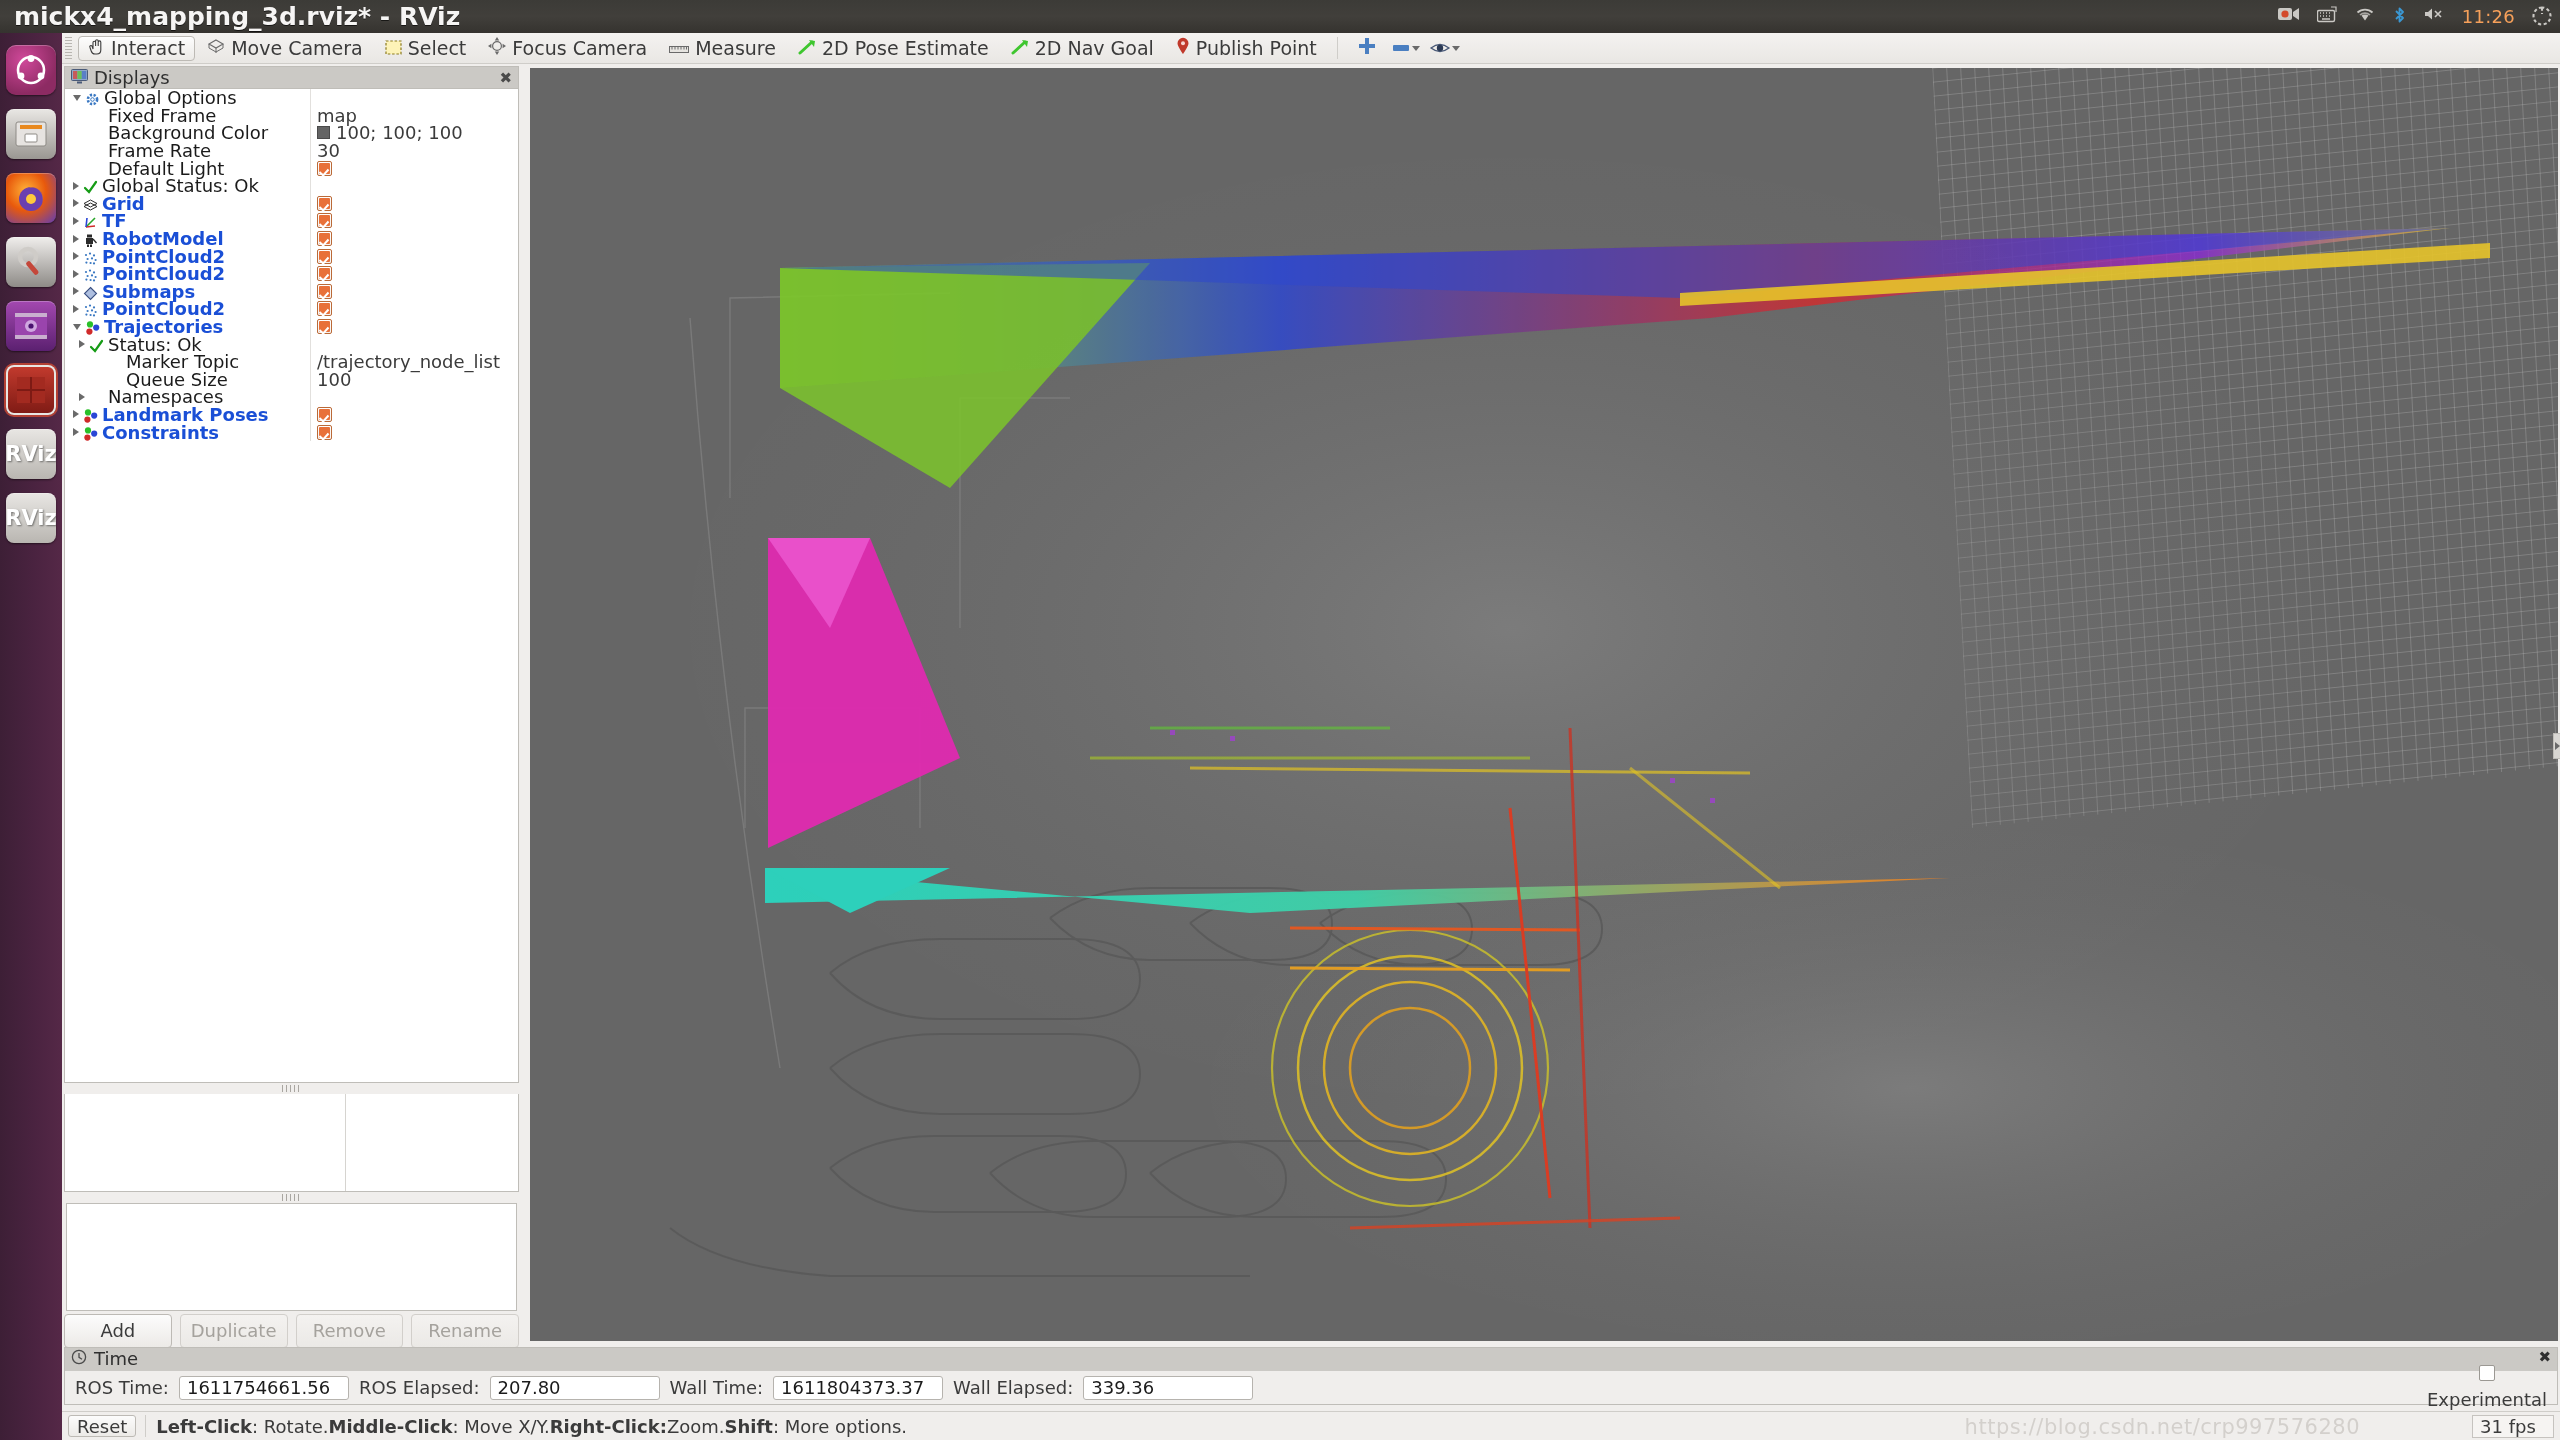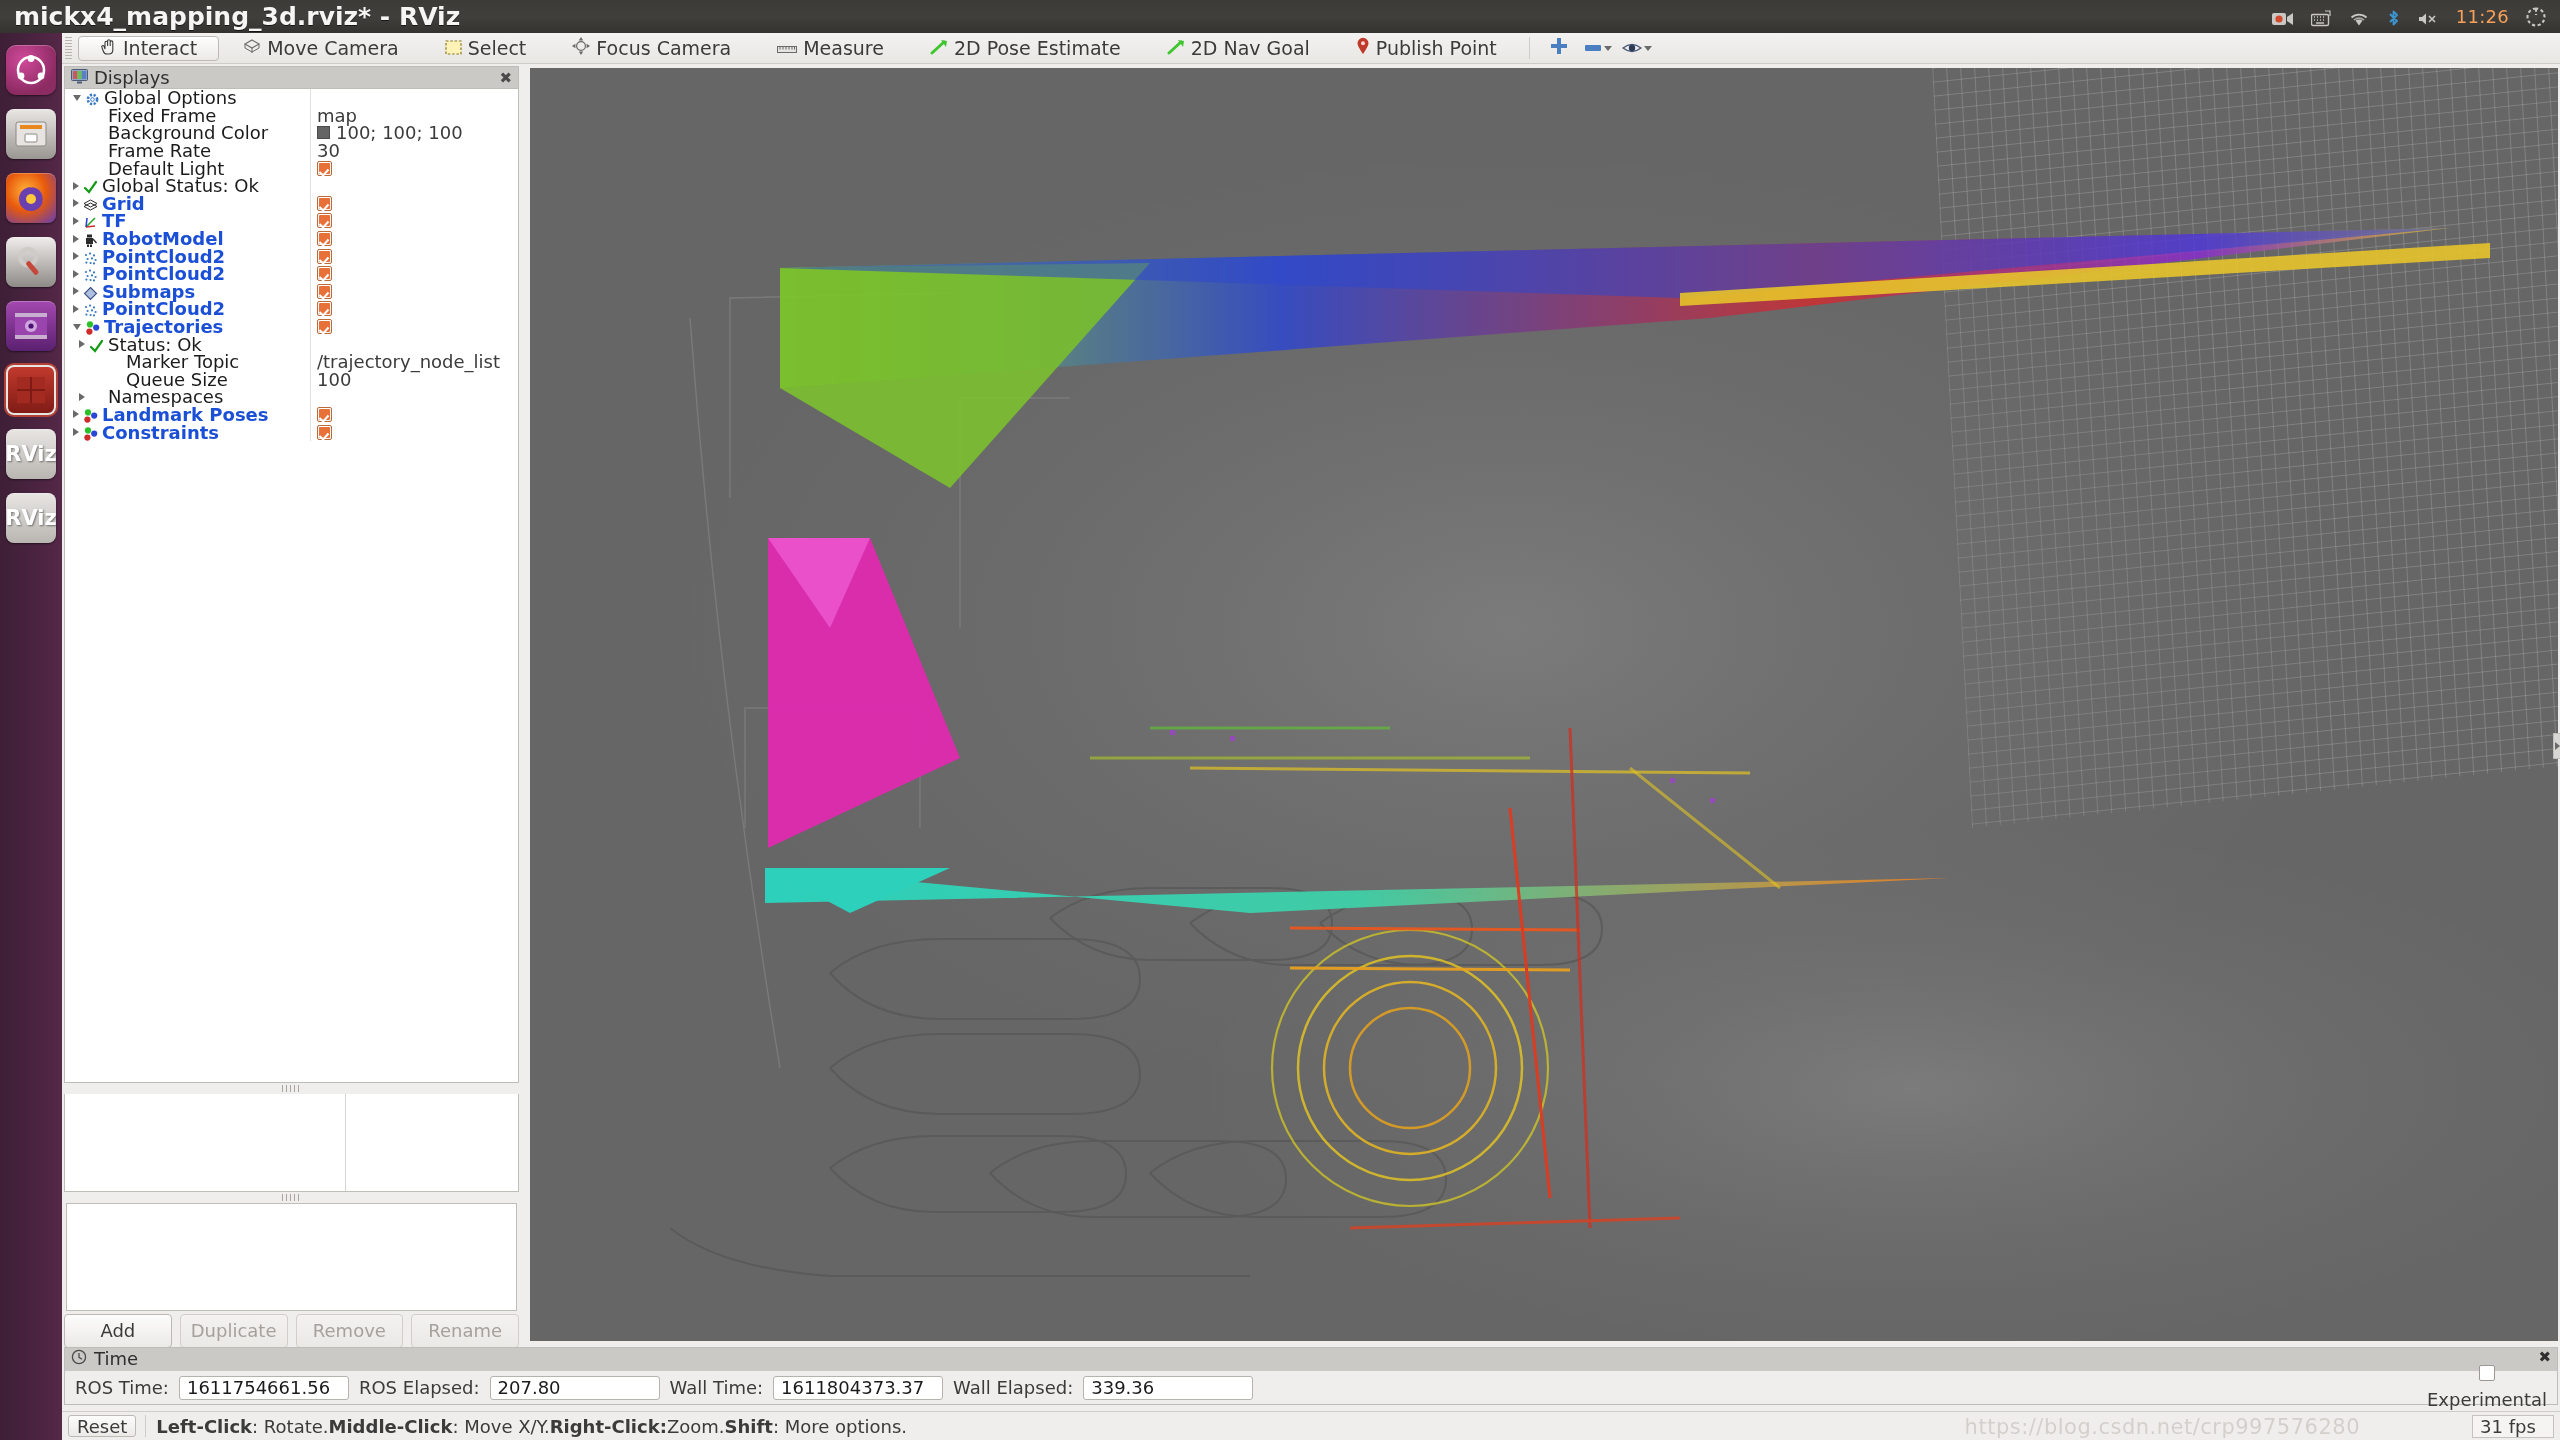--- a/index.html
+++ b/index.html
@@ -14,21 +14,21 @@
   
   #topbar{
     position:absolute; left:0; top:0; width:2560px; height:33px;
     background: linear-gradient(to bottom,#3c3b37 0%, #413f3b 50%, #35332f 100%);
     color:#f2f1f0; display:flex; align-items:center;
   }
   #topbar .title{
     margin-left:14px; font-weight:bold; font-size:25px; color:#f6f5f4;
     text-shadow:0 1px 0 rgba(0,0,0,.6);
   }
-  #tray{ margin-left:auto; display:flex; align-items:flex-end; gap:17px; padding-right:14px;}
+  #tray{ margin-left:auto; display:flex; align-items:flex-start; gap:17px; padding-right:8px;}
   #tray .ic{ opacity:.92; display:flex; align-items:center;}
   #tray .clock{ color:#f6a05a; font-size:18px; letter-spacing:.3px;}
 
   
   #launcher{
     position:absolute; left:0; top:33px; width:62px; height:1407px;
     background: linear-gradient(to right,#3d1f36 0%, #4a2340 55%, #552847 100%);
     padding-top:6px;
   }
   .lic{
@@ -54,21 +54,21 @@
   
   #toolbar{
     position:absolute; left:0; top:0; width:2498px; height:31px;
     background:linear-gradient(to bottom,#f4f2f0,#e9e7e4);
     border-bottom:1px solid #cfcdc9;
     display:flex; align-items:center; gap:2px; padding-left:2px;
   }
   .grip{ width:9px; height:22px; margin-right:3px;
     background-image: repeating-linear-gradient(to bottom,#b9b6b1 0 1px, transparent 1px 3px);
     background-size:7px 100%; background-repeat:no-repeat; background-position:center;}
-  .tbtn{ display:flex; align-items:center; gap:6px; height:25px; padding:0 21px; border-radius:4px;
+  .tbtn{ display:flex; align-items:center; gap:6px; height:25px; padding:0 9px; border-radius:4px;
     border:1px solid transparent; font-size:19px; color:#3b3b3b; white-space:nowrap;}
   .tbtn.active{ background:linear-gradient(to bottom,#fdfdfd,#eceae7); border:1px solid #bdbab5;
     box-shadow: inset 0 1px 0 #fff; }
   .tsep{ width:1px; height:22px; background:#cfcdc9; margin:0 8px;}
   .caret{ width:0;height:0;border-left:4px solid transparent;border-right:4px solid transparent;border-top:5px solid #6a6a6a; margin-left:2px;}
 
   
   #displays{
     position:absolute; left:2px; top:33px; width:455px; height:1245px;
     background:#f0eeec; display:flex; flex-direction:column;

